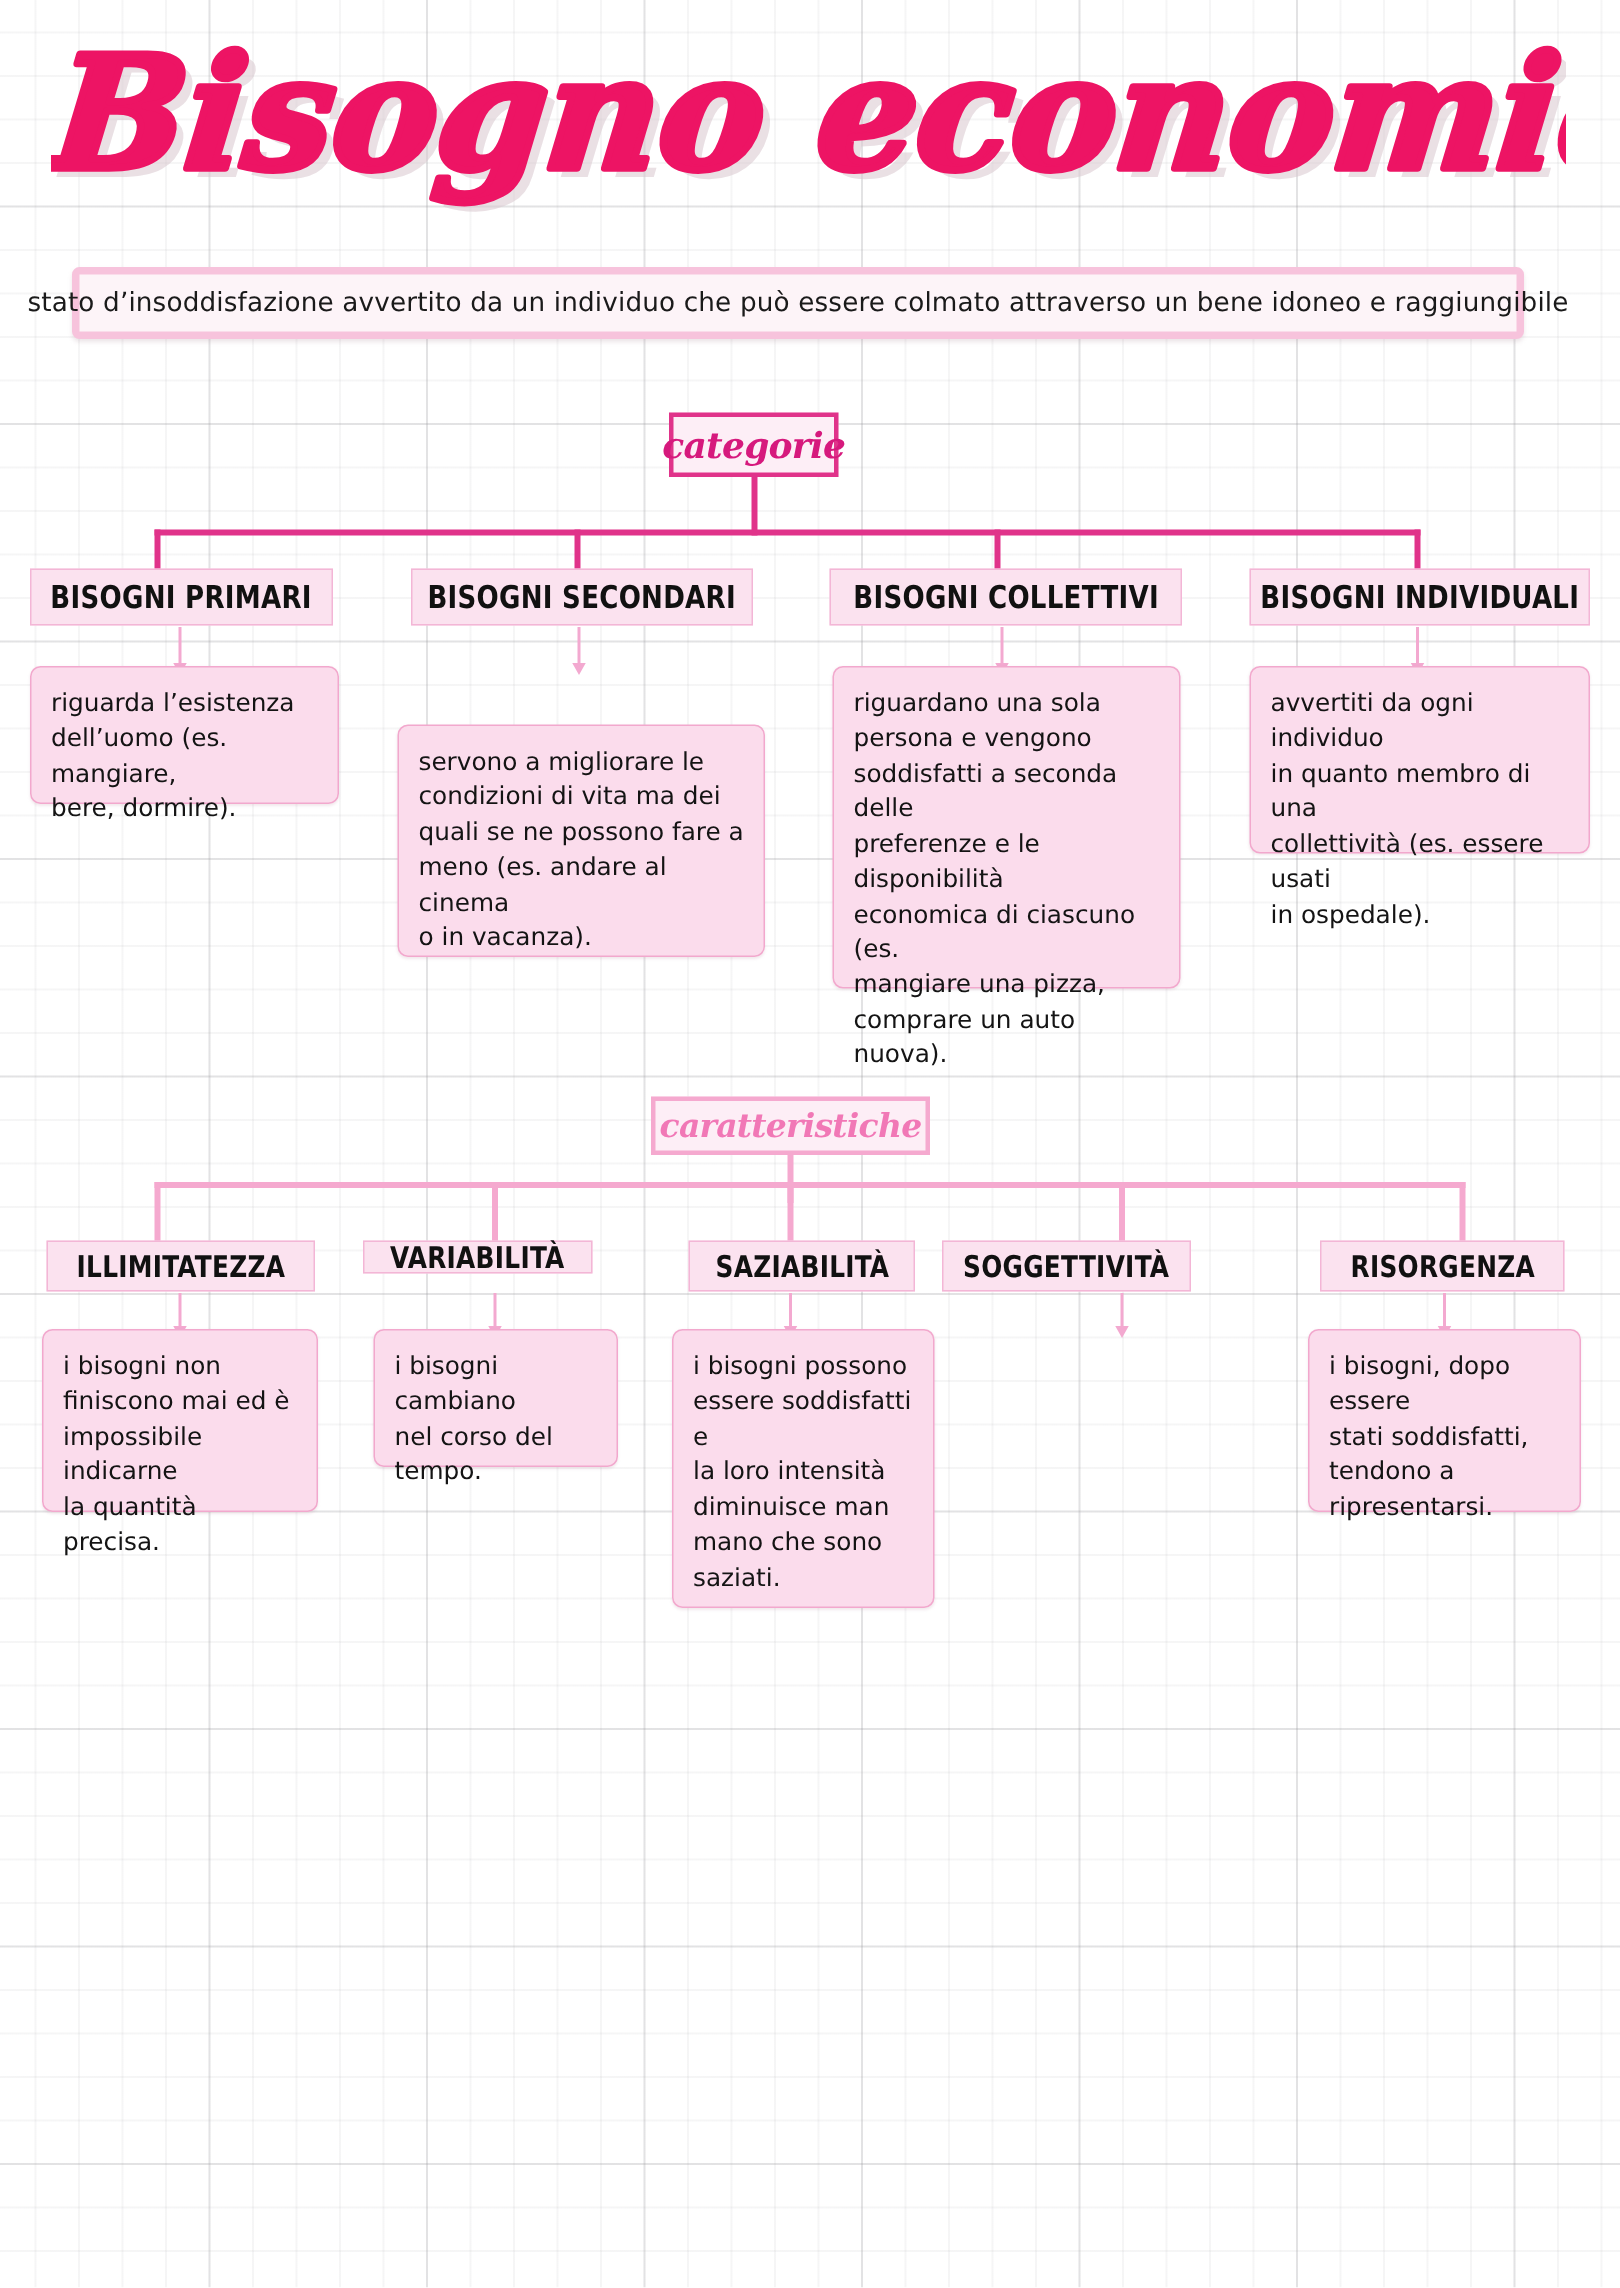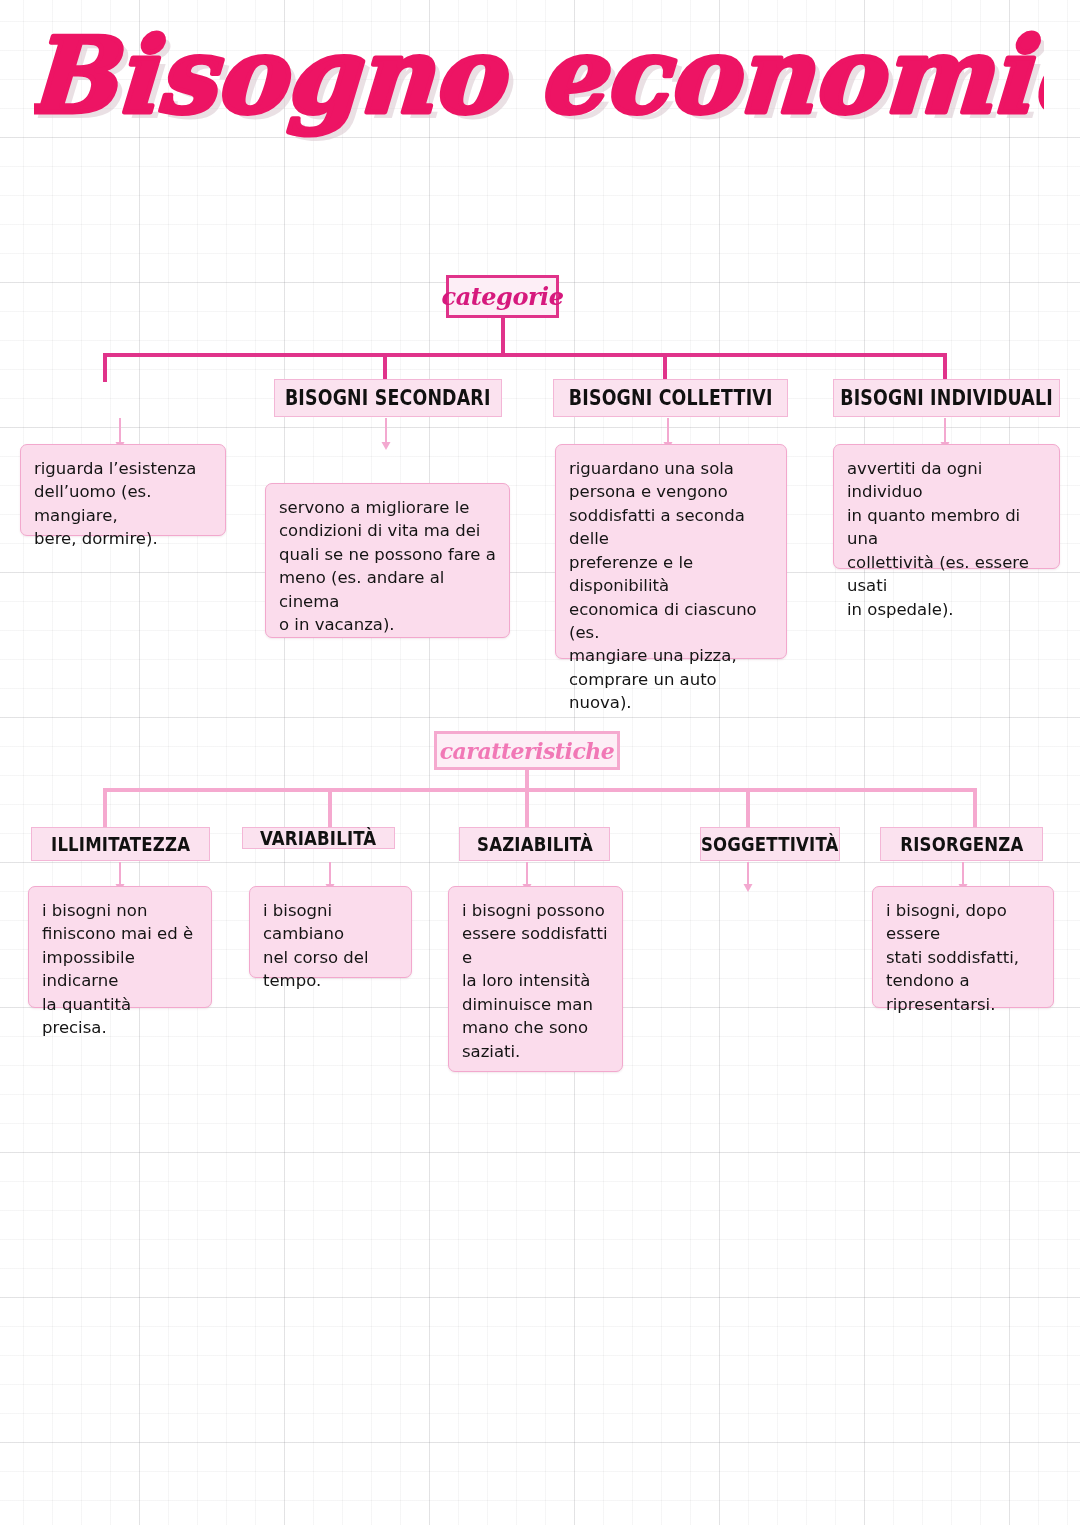--- a/index.html
+++ b/index.html
@@ -106,20 +106,23 @@
 
 <div id="page">
 
   <div id="title">
     <svg viewBox="0 0 1010 140" xmlns="http://www.w3.org/2000/svg" aria-hidden="true">
       <text id="title-shadow" x="10" y="104" font-family="DejaVu Serif, serif" font-size="104" font-weight="bold" font-style="italic" fill="#d9c8cf" opacity="0.55" transform="translate(7,6) skewX(-6)">Bisogno economico</text>
       <text id="title-main" x="10" y="104" font-family="DejaVu Serif, serif" font-size="104" font-weight="bold" font-style="italic" fill="#ED1464" stroke="#ED1464" stroke-width="5" stroke-linejoin="round" transform="skewX(-6)">Bisogno economico</text>
     </svg>
   </div>
 
+  <div class="def-box">
+    <span class="def-text">stato d’insoddisfazione avvertito da un individuo che può essere colmato attraverso un bene idoneo e raggiungibile</span>
+  </div>
 
   <svg class="conn" viewBox="0 0 1080 1525" xmlns="http://www.w3.org/2000/svg">
     <g stroke="#E0338A" stroke-width="4" fill="none" stroke-linecap="square">
       <path d="M503,318 L503,355"></path>
       <path d="M105,355 L945,355"></path>
       <path d="M105,355 L105,380"></path>
       <path d="M385,355 L385,380"></path>
       <path d="M665,355 L665,380"></path>
       <path d="M945,355 L945,380"></path>
     </g>
@@ -160,20 +163,23 @@
       <path d="M527,892 l-4.5,-8 l9,0 z"></path>
       <path d="M748,892 l-4.5,-8 l9,0 z"></path>
       <path d="M963,892 l-4.5,-8 l9,0 z"></path>
     </g>
   </svg>
 
   <div class="section-label" id="label-categorie">
     <span class="script-txt">categorie</span>
   </div>
 
+  <div class="chip r1" style="left:20px;top:379px;width:202px;height:38px;">
+    <span class="chip-txt">BISOGNI PRIMARI</span>
+  </div>
   <div class="chip r1" style="left:553px;top:379px;width:235px;height:38px;">
     <span class="chip-txt">BISOGNI COLLETTIVI</span>
   </div>
   <div class="chip r1" style="left:274px;top:379px;width:228px;height:38px;">
     <span class="chip-txt">BISOGNI SECONDARI</span>
   </div>
   <div class="chip r1" style="left:833px;top:379px;width:227px;height:38px;">
     <span class="chip-txt">BISOGNI INDIVIDUALI</span>
   </div>
 
@@ -211,21 +217,21 @@
 
   <div class="chip r2" style="left:31px;top:827px;width:179px;height:34px;">
     <span class="chip-txt">ILLIMITATEZZA</span>
   </div>
   <div class="chip r2" style="left:242px;top:827px;width:153px;height:22px;">
     <span class="chip-txt">VARIABILITÀ</span>
   </div>
   <div class="chip r2" style="left:459px;top:827px;width:151px;height:34px;">
     <span class="chip-txt">SAZIABILITÀ</span>
   </div>
-  <div class="chip r2" style="left:700px;top:827px;width:140px;height:34px;">
+  <div class="chip r2" style="left:628px;top:827px;width:166px;height:34px;">
     <span class="chip-txt">SOGGETTIVITÀ</span>
   </div>
   <div class="chip r2" style="left:880px;top:827px;width:163px;height:34px;">
     <span class="chip-txt">RISORGENZA</span>
   </div>
 
   <div class="cbox" style="left:28px;top:886px;width:184px;height:122px;">
     <div class="cbox-txt">i bisogni non
 finiscono mai ed è
 impossibile indicarne

